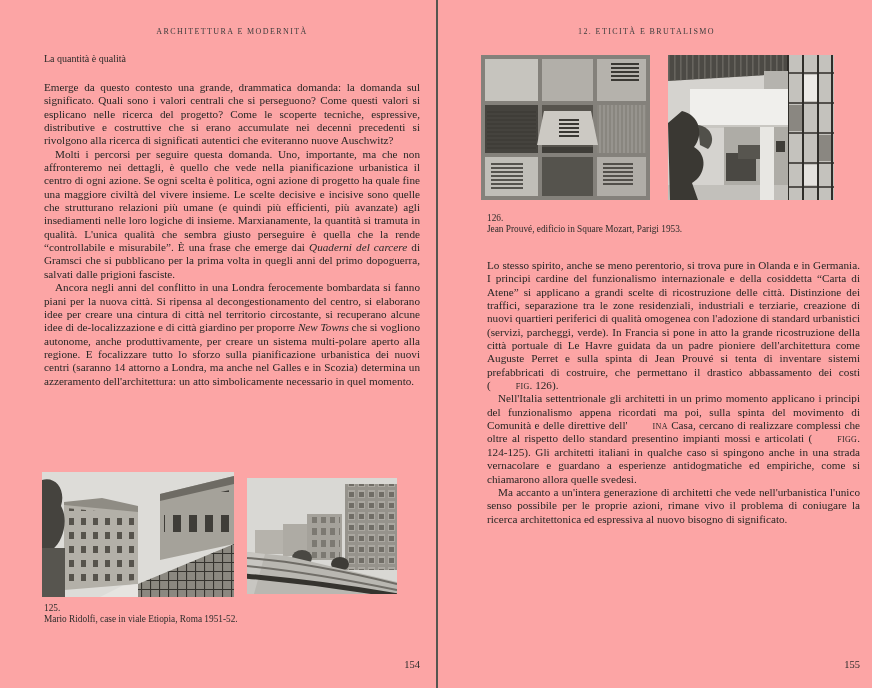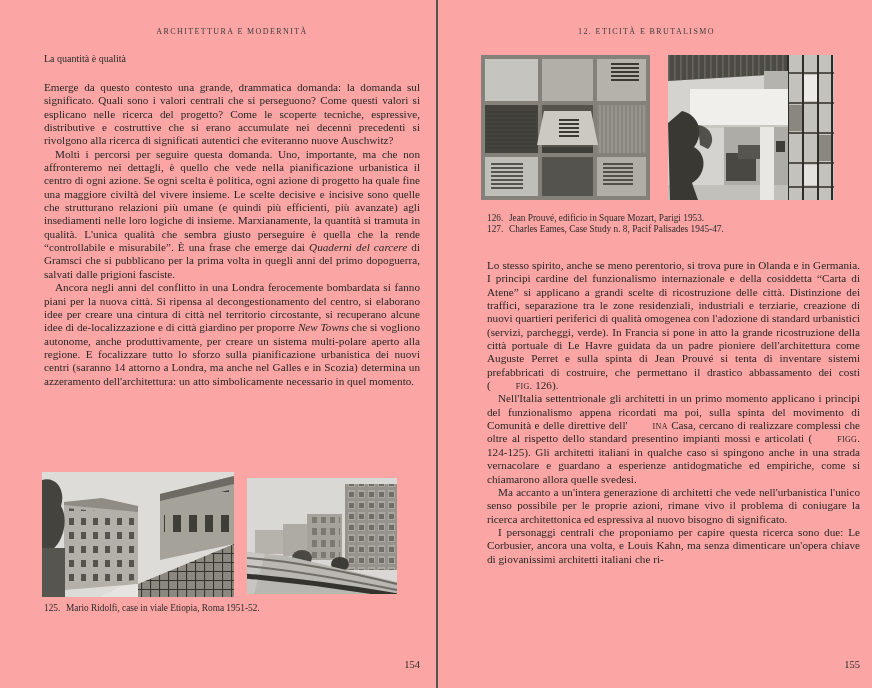--- a/index.html
+++ b/index.html
@@ -26,21 +26,21 @@
   .body-col.right{left:487px;top:259px;width:373px;}
   .para{margin:0;}
   .para.indent{text-indent:11px;}
   .it{font-style:italic;}
   .sc{font-variant:small-caps;letter-spacing:0.3px;margin-left:25px;}
   .figure{position:absolute;}
   .figure svg{display:block;width:100%;height:100%;}
   .captions{position:absolute;font-size:9.3px;line-height:11.4px;color:#2c2c2a;}
   .captions.left{left:44px;top:603px;width:382px;}
   .captions.right{left:487px;top:213px;width:373px;}
-  .cap-row{display:flex;}
+  .cap-row{display:flex;flex-direction:column;}
   .cap-num{flex:none;width:22px;}
   .cap-text{flex:1;}
   .pagenum{position:absolute;top:659px;font-size:10.5px;text-align:right;color:#2c2c2a;}
   .pagenum.left{left:44px;width:376px;}
   .pagenum.right{left:487px;width:373px;}
 </style>
 </head>
 <body>
 
 <div class="spread">
@@ -209,29 +209,24 @@
           <path d="M30,70 C44,72 48,86 40,94 L32,90 Z" opacity="0.85"></path>
         </g>
       </svg>
     </div>
 
     <div class="captions right">
       <div class="cap-row">
         <span class="cap-num">126.</span>
         <span class="cap-text">Jean Prouvé, edificio in Square Mozart, Parigi 1953.</span>
       </div>
-      <div class="cap-row">
-        <span class="cap-num">127.</span>
-        <span class="cap-text">Charles Eames, Case Study n. 8, Pacif Palisades 1945-47.</span>
-      </div>
     </div>
 
     <div class="body-col right">
         <p class="para"><span>Lo stesso spirito, anche se meno perentorio, si trova pure in Olanda e in Germania. I principi cardine del funzionalismo internazionale e della cosiddetta “Carta di Atene” si applicano a grandi scelte di ricostruzione delle città. Distinzione dei traffici, separazione tra le zone residenziali, industriali e terziarie, creazione di nuovi quartieri periferici di qualità omogenea con l'adozione di standard urbanistici (servizi, parcheggi, verde). In Francia si pone in atto la grande ricostruzione della città portuale di Le Havre guidata da un padre pioniere dell'architettura come Auguste Perret e sulla spinta di Jean Prouvé si tenta di inventare sistemi prefabbricati di costruire, che permettano il drastico abbassamento dei costi (</span><span class="sc">fig</span><span>. 126).</span></p>
         <p class="para indent"><span>Nell'Italia settentrionale gli architetti in un primo momento applicano i principi del funzionalismo appena ricordati ma poi, sulla spinta del movimento di Comunità e delle direttive dell'</span><span class="sc">ina</span><span> Casa, cercano di realizzare complessi che oltre al rispetto dello standard presentino impianti mossi e articolati (</span><span class="sc">figg</span><span>. 124-125). Gli architetti italiani in qualche caso si spingono anche in una strada vernacolare e guardano a esperienze antidogmatiche ed empiriche, come si chiamarono allora quelle svedesi.</span></p>
         <p class="para indent"><span>Ma accanto a un'intera generazione di architetti che vede nell'urbanistica l'unico senso possibile per le proprie azioni, rimane vivo il problema di coniugare la ricerca architettonica ed espressiva al nuovo bisogno di significato.</span></p>
-        <p class="para indent"><span>I personaggi centrali che proponiamo per capire questa ricerca sono due: Le Corbusier, ancora una volta, e Louis Kahn, ma senza dimenticare un'opera chiave di giovanissimi architetti italiani che ri-</span></p>
       </div>
 
     <div class="pagenum right">155</div>
   </div>
 
 </div>
 
 </body></html>

